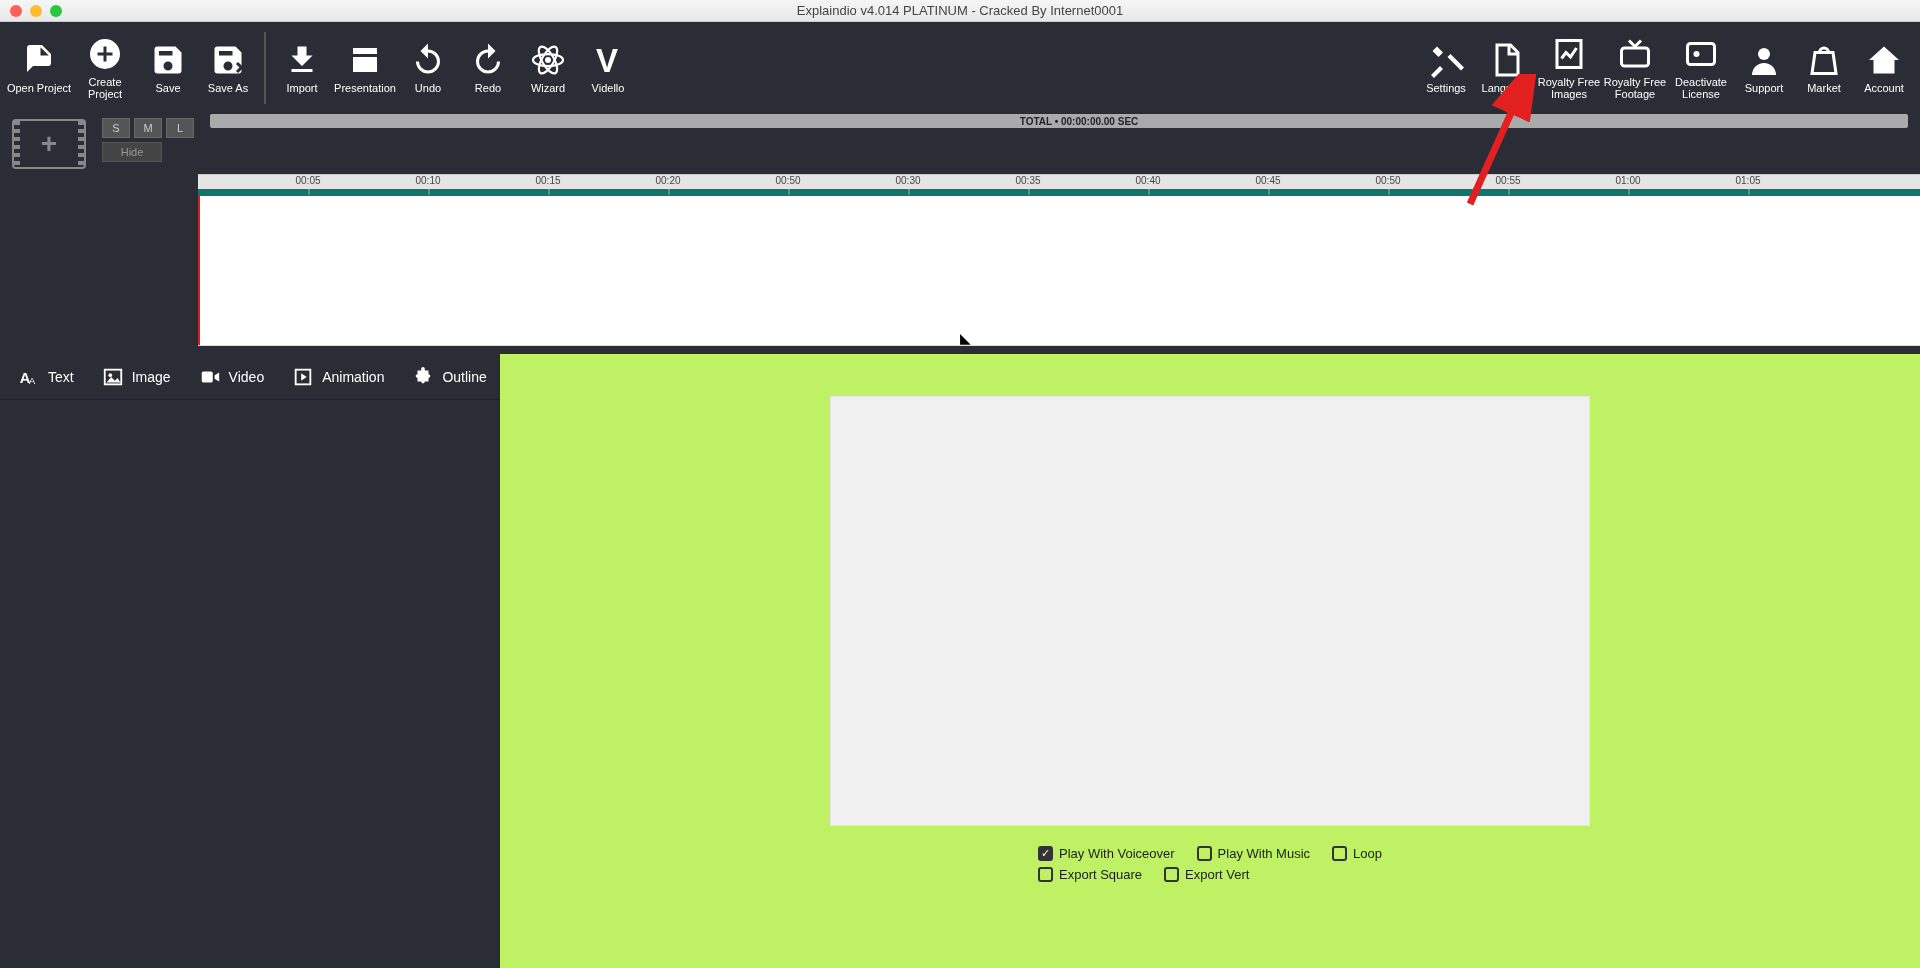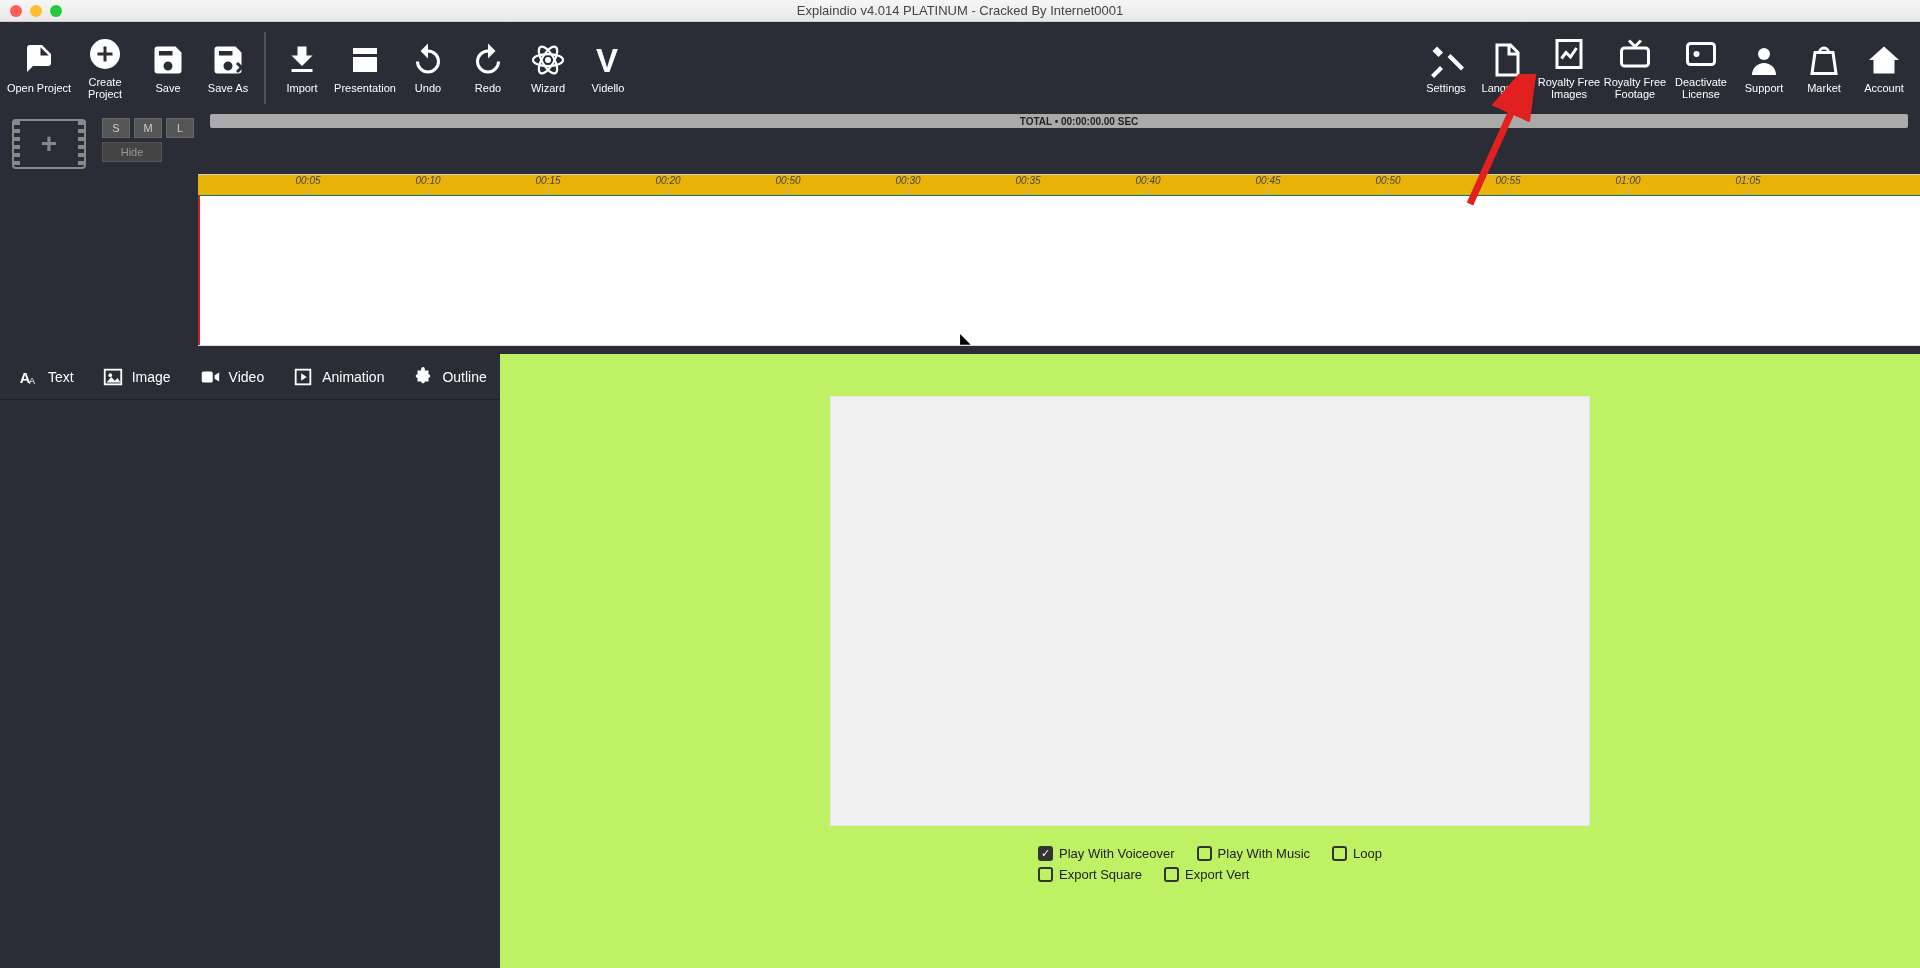--- a/index.html
+++ b/index.html
@@ -33,21 +33,21 @@
 .mini-row{display:flex; gap:4px;}
 .mini-btn{width:28px;height:20px;background:#555;border:1px solid #666;font-size:11px;color:#ccc;display:flex;align-items:center;justify-content:center;}
 .mini-hide{width:60px;height:20px;background:#444;border:1px solid #555;margin-top:4px;font-size:11px;color:#999;display:flex;align-items:center;justify-content:center;}
 .total-bar{ flex:1; position:relative;}
 .total-strip{ height:14px; background:#aaa; margin:0 12px; border-radius:2px; display:flex; align-items:center; justify-content:center; font-size:10px; color:#222; font-weight:bold;padding-left:40px;}
 .empty-below{height:44px;}
 
 
 .ruler-row{display:flex; height:22px;}
 .ruler-pad{width:198px; background:#2b2d36; border-right:1px solid #2b2d36;}
-.ruler{flex:1; background:#eab308; border-top:1px solid #ccc; border-bottom:1px solid #0f766e; position:relative;font-style:italic;}
+.ruler{flex:1; background:#e5e5e5; border-top:1px solid #ccc; border-bottom:7px solid #0f766e; position:relative;}
 .tick{position:absolute; top:0; font-size:10px; color:#444; transform:translateX(-50%);}
 .tick:before{content:"";position:absolute; left:50%; top:14px; width:1px; height:6px; background:#aaa;}
 .track-row{display:flex; height:150px;}
 .track-pad{width:198px; background:#2b2d36;}
 .track{flex:1; background:#fff; position:relative; border-bottom:1px solid #ddd;}
 .playhead{position:absolute; left:0; top:0; bottom:0; width:2px; background:#d02020;}
 .gap-strip{height:8px; background:#2b2d36;}
 
 
 .bottom{display:flex; height:calc(968px - 22px - 92px - 60px - 22px - 150px - 8px);}

